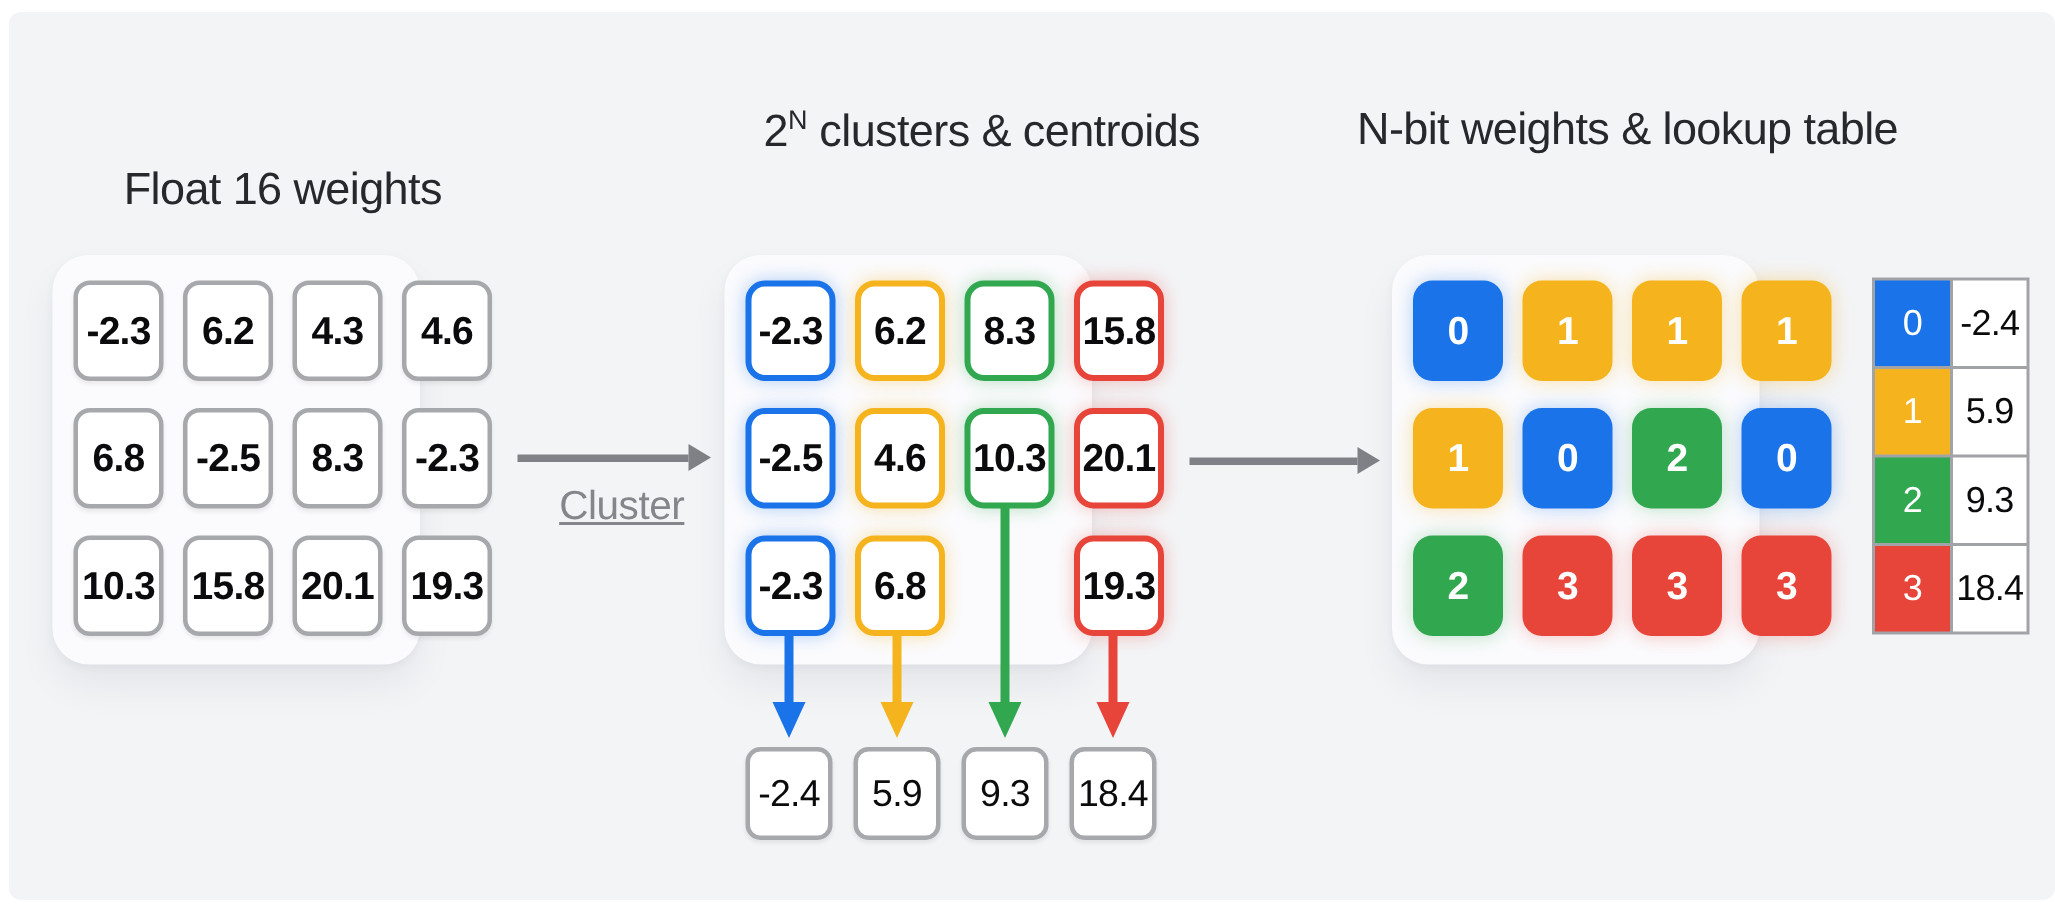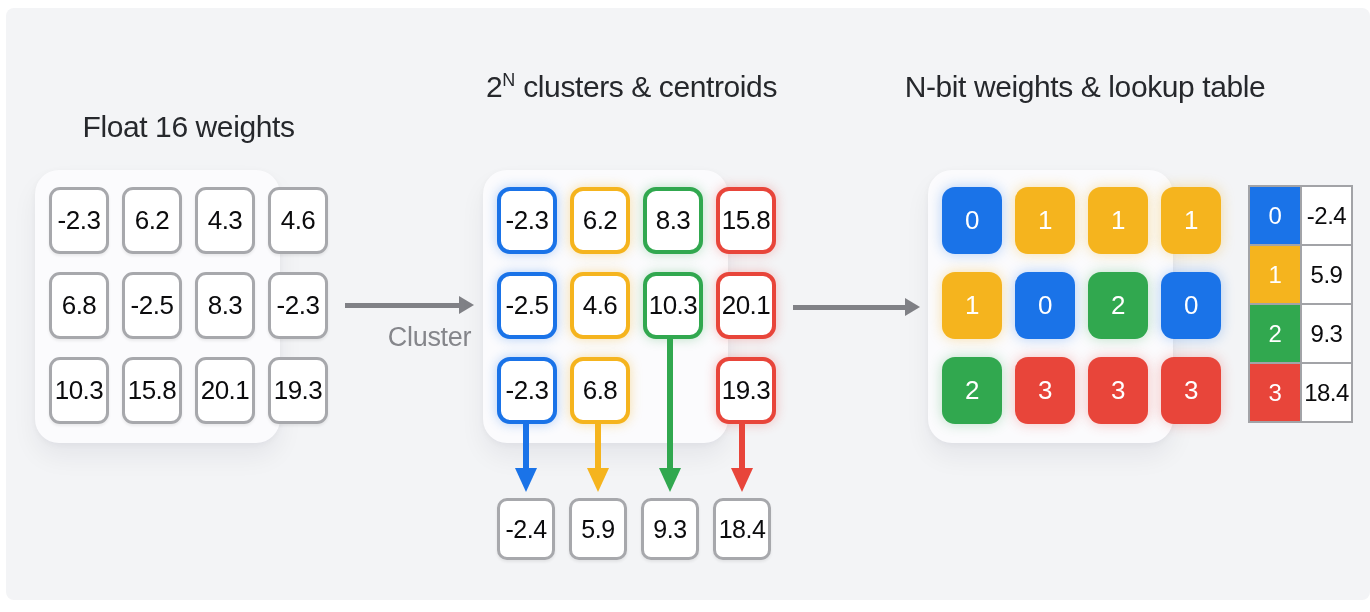--- a/index.html
+++ b/index.html
@@ -10,28 +10,29 @@
   #backdrop{
     position:absolute;left:6px;top:8px;width:1364px;height:592px;
     background:#F3F4F6;border-radius:8px;
   }
   
   .panel-title{
     position:absolute;top:70px;text-align:center;
     font-size:30px;letter-spacing:-0.4px;color:#26282C;
   }
   #title1{left:35px;width:307px;margin-top:40px;}
-  #title2{left:478px;width:307px;}
+  #title2{left:501px;width:307px;}
   #title3{left:880px;width:410px;}
   .sup{font-size:0.6em;vertical-align:super;letter-spacing:0;}
   
   .card{
     position:absolute;top:170px;width:245px;height:273px;
     background:#FBFBFD;border-radius:24px;
     box-shadow:0 14px 26px rgba(20,25,45,.06),0 2px 6px rgba(20,25,45,.04);
+    font-weight:bold;
   }
   #card1{left:35px;} #card2{left:483px;} #card3{left:928px;}
   .grid{
     position:absolute;left:14px;top:17px;
     display:grid;grid-template-columns:repeat(4,60px);
     grid-auto-rows:67px;column-gap:13px;row-gap:18px;
   }
   .cell{
     width:60px;height:67px;box-sizing:border-box;
     display:flex;align-items:center;justify-content:center;
@@ -55,21 +56,21 @@
     border-left:15px solid #808186;}
   #cluster-arrow{left:345px;top:296px;width:129px;}
   #cluster-arrow .shaft{width:114px;}
   #cluster-arrow .head{left:114px;}
   #store-arrow{left:793px;top:298px;width:127px;}
   #store-arrow .shaft{width:112px;}
   #store-arrow .head{left:112px;}
   .arrow-label{
     position:absolute;text-align:center;font-size:27px;color:#85868B;letter-spacing:-0.3px;
   }
-  #cluster-label{left:365px;width:129px;top:322px;}
+  #cluster-label{left:350px;width:129px;top:322px;text-decoration:underline;}
   #store-label{left:793px;width:127px;top:324px;}
   
   .varrow{position:absolute;width:22px;}
   .varrow .vshaft{margin:0 auto;width:6px;background:var(--c);}
   .varrow .vhead{width:0;height:0;margin:0 auto;
     border-left:11px solid transparent;border-right:11px solid transparent;
     border-top:24px solid var(--c);}
   #varrow0{left:515px;top:421px;} #varrow0 .vshaft{height:47px;}
   #varrow1{left:587px;top:421px;} #varrow1 .vshaft{height:47px;}
   #varrow2{left:659px;top:336px;} #varrow2 .vshaft{height:132px;}

